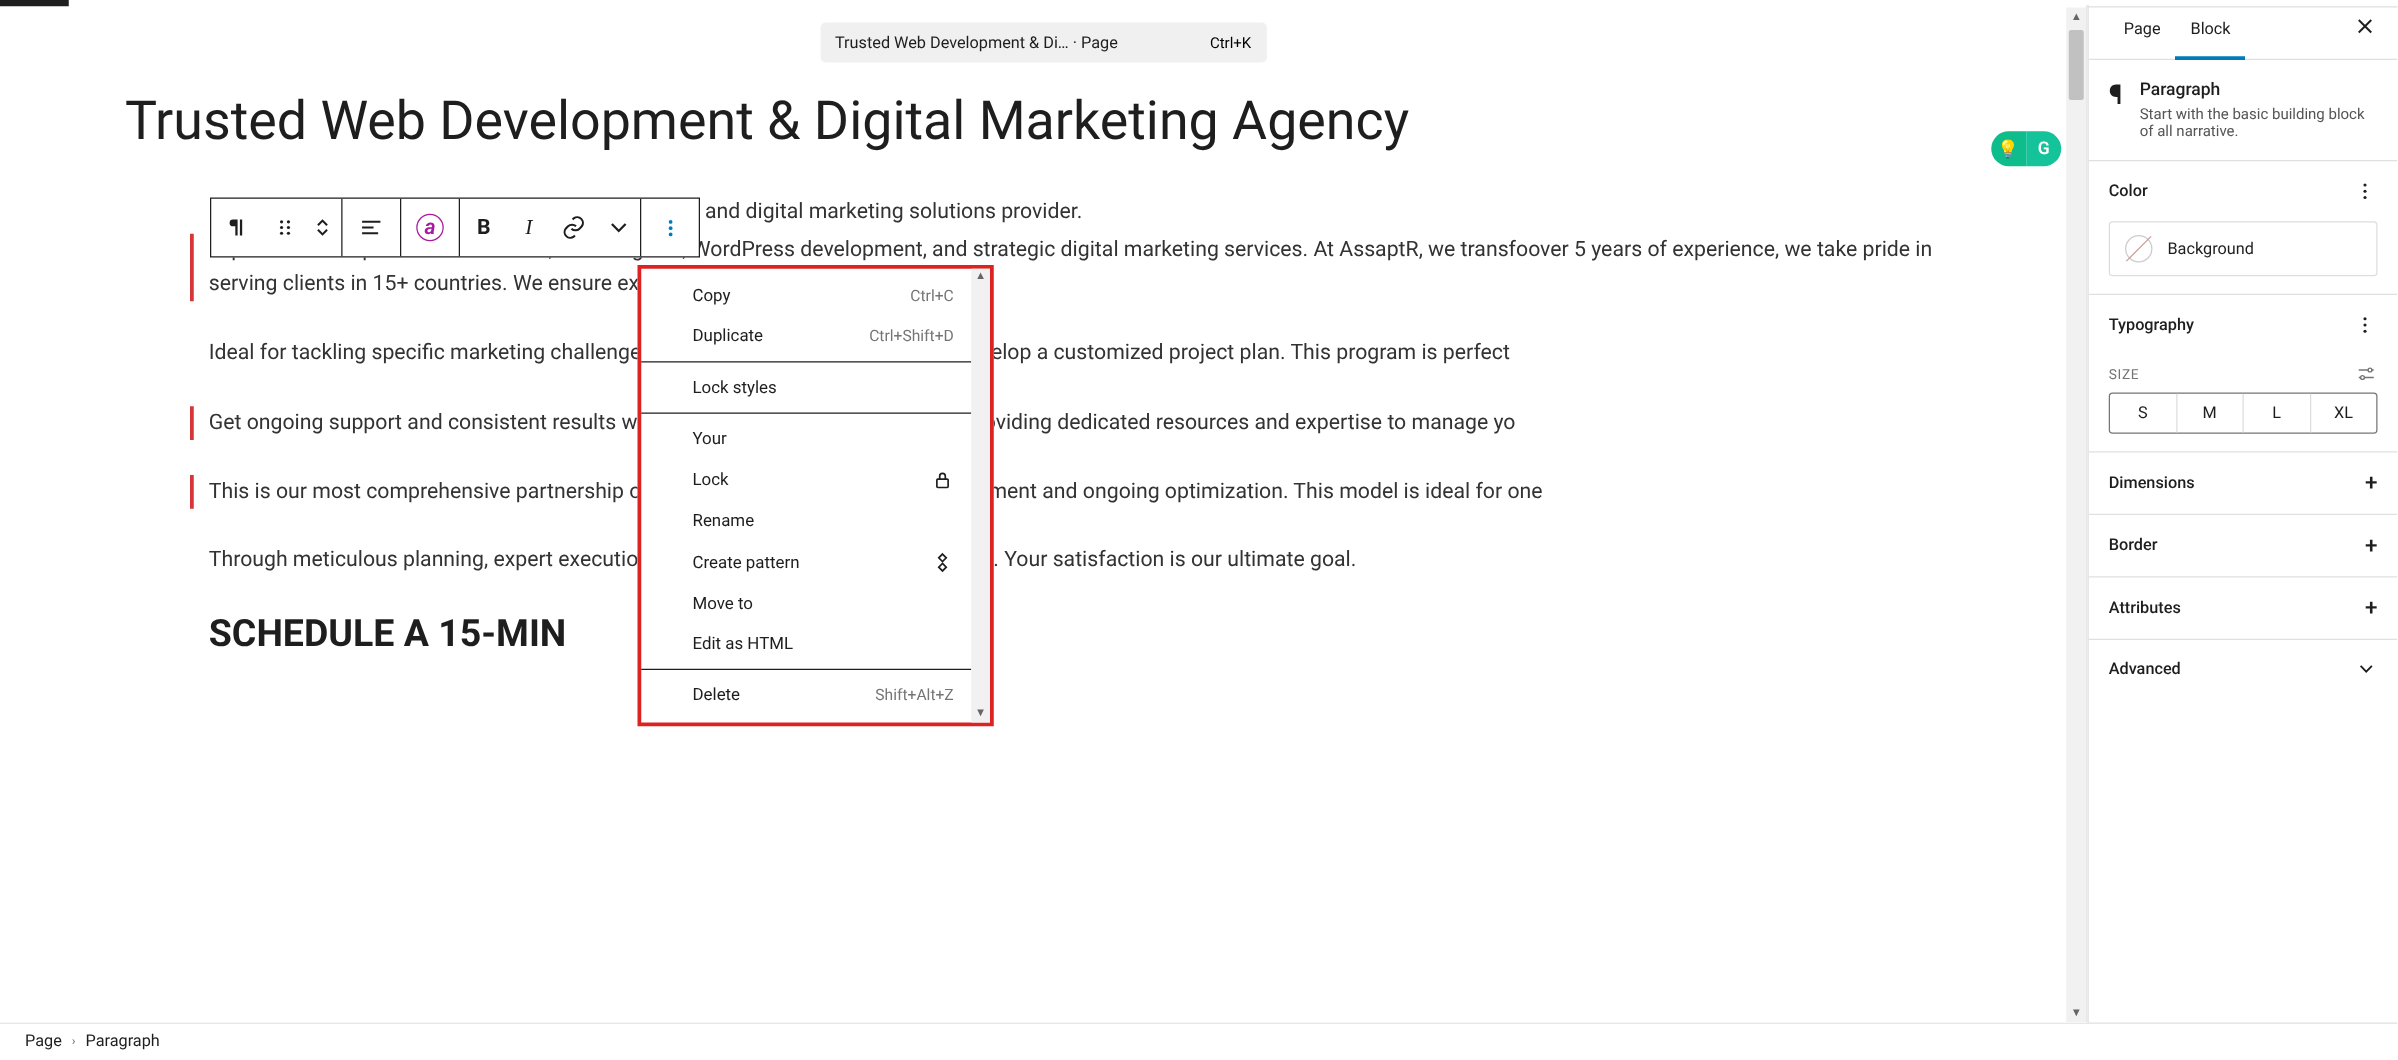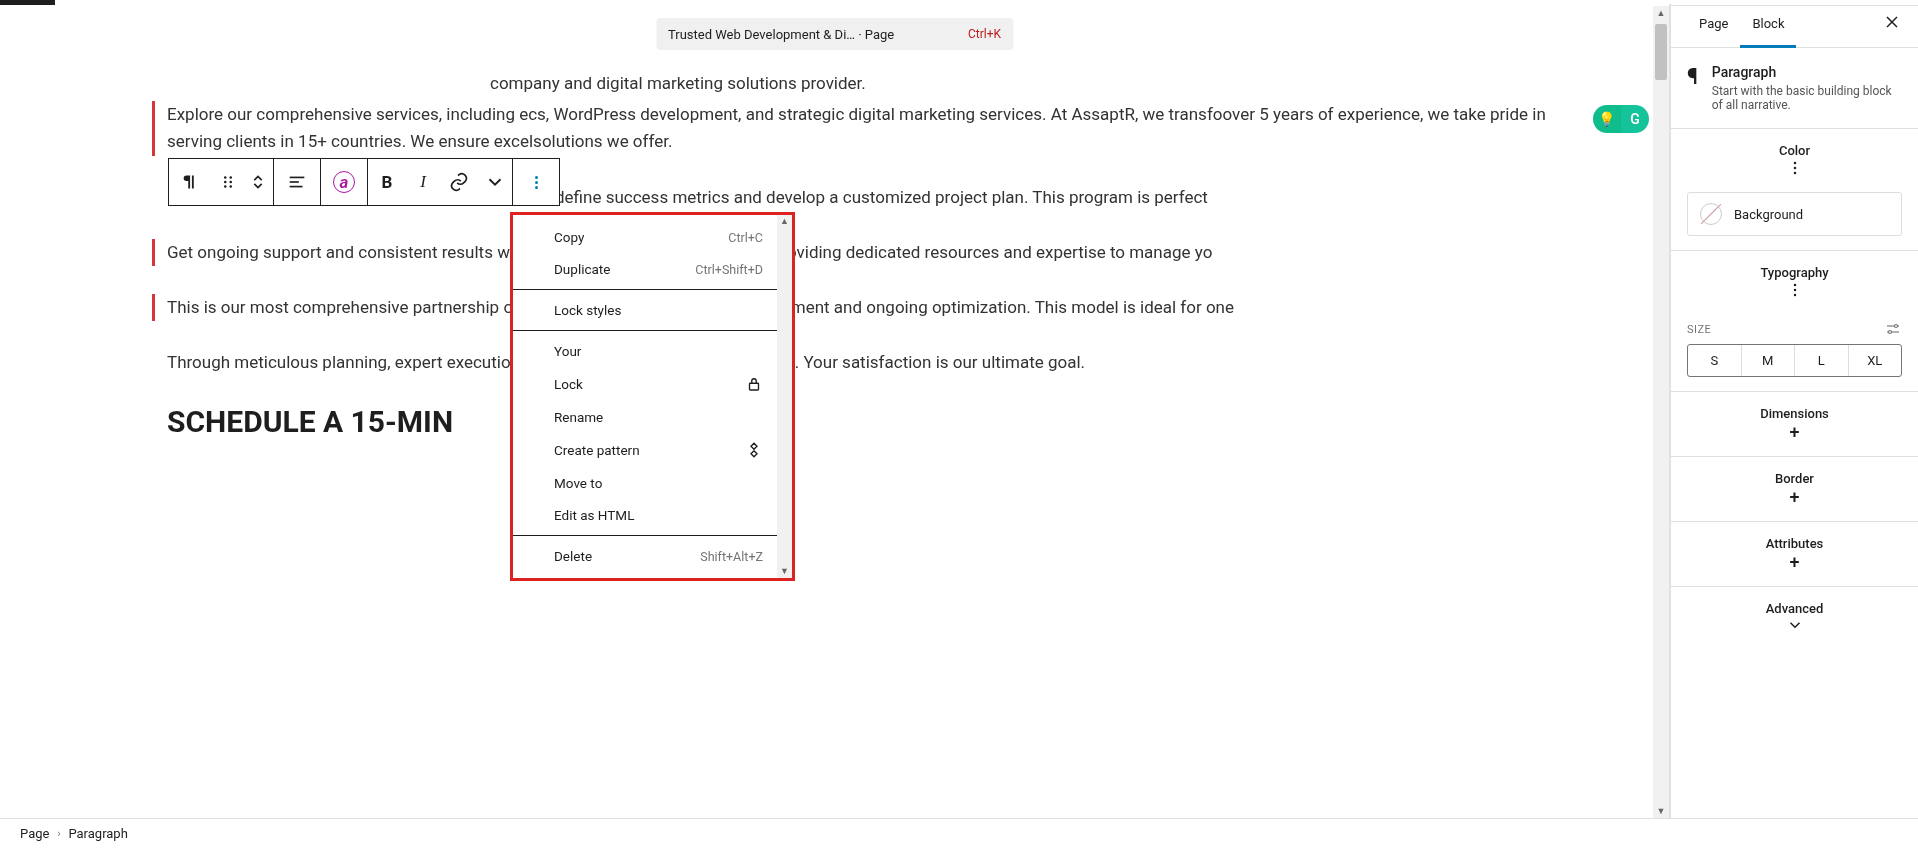--- a/index.html
+++ b/index.html
@@ -9,21 +9,21 @@
     .app::before { content: ""; grid-column: 1 / 3; grid-row: 1; height: 4px; background: linear-gradient(to right, #000 0 50px, #fff 50px); position: absolute; top:0; left:0; right:0; z-index:5;}
     
     .top-border { position:absolute; top:0; left:0; width:55px; height:5px; background:#1e1e1e; z-index:10;}
     .hr-top { position:absolute; top:5px; left:0; right:0; border-top:1px solid #e0e0e0; }
     
     .main { grid-column: 1; grid-row: 1; position: relative; overflow: hidden; background: #fff; border-right: 1px solid #e0e0e0;}
     .footer { grid-column: 1 / 3; grid-row: 2; border-top: 1px solid #e0e0e0; display:flex; align-items:center; padding: 0 20px; font-size:13px; color:#1e1e1e; }
     .footer .sep { margin: 0 8px; font-size:10px; color:#757575;}
     
     .title-bar { position:absolute; top:18px; left:50%; transform:translateX(-50%); width: 357px; height:32px; background:#f0f0f0; border-radius:4px; display:flex; align-items:center; padding: 0 12px; font-size:13px; color:#1e1e1e; justify-content:space-between;}
-    .title-bar .shortcut { color:#b91c1c; font-size:12px;}
+    .title-bar .shortcut { color:#000000; font-size:12px;}
     
     .content { padding: 70px 100px 0 100px; }
     .h1 { font-size: 43px; font-weight: 400; line-height:1.3; margin-bottom: 30px; font-family: -apple-system, BlinkMacSystemFont, "Segoe UI", Roboto, sans-serif; }
     .para { font-size: 17px; line-height: 1.6; margin: 0 0 28px 67px; color:#333; }
     .para.bar { border-left: 3px solid #d63638; padding-left: 12px; margin-left:52px;}
     .para .line.deco { text-decoration-line: underline; text-decoration-style: wavy; text-decoration-color: #c05c7e; text-decoration-thickness:1px; text-underline-offset:3px;}
     .h2 { font-size: 30px; font-weight: 700; margin-left:67px; margin-top:10px;}
     
     .toolbar { position:absolute; top:158px; left:168px; display:flex; background:#fff; border:1px solid #1e1e1e; height:48px; z-index:3;}
     .toolbar .grp { display:flex; border-right:1px solid #1e1e1e; }
@@ -45,21 +45,21 @@
     .sb-tab.active { position:relative;}
     .sb-tab.active::after { content:""; position:absolute; bottom:-1px; left:0; right:0; height:3px; background:#007cba;}
     .sb-close { margin-left:auto; cursor:pointer; font-size:18px;}
     
     .sb-header { display:flex; padding:16px; gap:14px;}
     .sb-header .icon { font-size:22px; font-weight:700;}
     .sb-header .title { font-weight:500; font-size:14px; margin-bottom:4px;}
     .sb-header .desc { font-size:12px; color:#555;}
     
     .sb-section { border-top:1px solid #e0e0e0; }
-    .sb-section-head { display:flex; align-items:center; justify-content:space-between; padding: 14px 16px; font-weight:500; cursor:pointer;flex-direction:column;}
+    .sb-section-head { display:flex; align-items:center; justify-content:space-between; padding: 14px 16px; font-weight:500; cursor:pointer;}
     .sb-section-body { padding: 0 16px 14px 16px;}
     .color-swatches { border:1px solid #ddd; border-radius:3px;}
     .color-row { display:flex; align-items:center; padding:10px 12px; gap:12px; cursor:pointer;}
     .color-row + .color-row { border-top:1px solid #ddd;}
     .swatch { width:22px; height:22px; border-radius:50%; border:1px solid #ccc; position:relative; background:#fff;}
     .swatch::after { content:""; position:absolute; width:28px; height:1px; background:#c99; top:50%; left:50%; transform:translate(-50%,-50%) rotate(-45deg);}
     
     .size-label { font-size:11px; color:#757575; letter-spacing:0.5px; display:flex; justify-content:space-between; align-items:center; margin: 6px 0;}
     .size-btns { display:flex; border:1px solid #757575; border-radius:3px;}
     .size-btn { flex:1; text-align:center; padding:8px 0; font-size:13px; cursor:pointer;}
@@ -97,20 +97,21 @@
       <span>Trusted Web Development &amp; Di… · Page</span>
       <span class="shortcut">Ctrl+K</span>
     </div>
 
     <div class="badge-pair">
       <div class="badge b1">💡</div>
       <div class="badge b2">G</div>
     </div>
 
     <div class="content">
+      <h1 class="h1">Trusted Web Development &amp; Digital Marketing Agency</h1>
       <div class="para" style="margin-left:390px; margin-bottom:4px;">company and digital marketing solutions provider.</div>
       <div class="para bar"><span>Explore our comprehensive services, including ecs, WordPress development, and strategic digital marketing services. At AssaptR, we transfoover 5 years of experience, we take pride in serving clients in 15+ countries. We ensure excelsolutions we offer.</span></div>
       <div class="para"><span>Ideal for tackling specific marketing challenges oto define success metrics and develop a customized project plan. This program is perfect</span></div>
       <div class="para bar"><span>Get ongoing support and consistent results with onsion of your marketing team, providing dedicated resources and expertise to manage yo</span></div>
       <div class="para bar">
         <span>This is our most comprehensive partnership optio</span><span class="line deco">oviding</span><span> in-depth strategy development and ongoing optimization. This model is ideal for one</span>
       </div>
       <div class="para"><span>Through meticulous planning, expert execution, aothing short of exceptional results. Your satisfaction is our ultimate goal.</span></div>
       <div class="h2">SCHEDULE A 15-MIN </div>
     </div>

